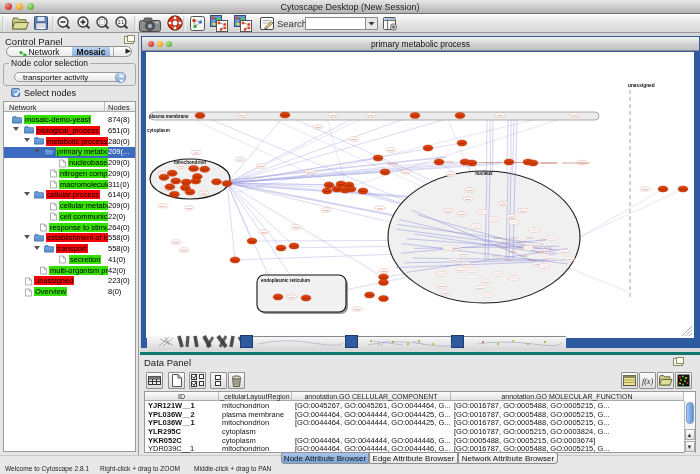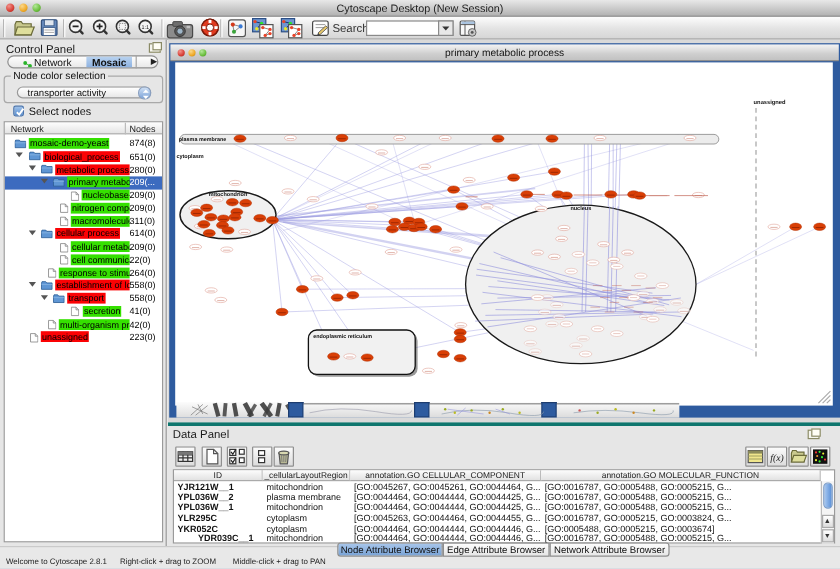--- a/index.html
+++ b/index.html
@@ -388,20 +388,28 @@
         <div class="tx gbg" style="left:45px; max-width:59px;">multi-organism pro</div>
         <div class="ct" style="left:104px;">42(0)</div>
       </div>
     <div class="trow" style="top:173.75px">
         <svg class="ficon" style="left:21px" width="8" height="9" viewBox="0 0 8 9">
           <path d="M0.5 0.5 L5 0.5 L7.5 3 L7.5 8.5 L0.5 8.5 Z" fill="#fff" stroke="#888" stroke-width="0.8"></path>
           <path d="M5 0.5 L5 3 L7.5 3" fill="none" stroke="#888" stroke-width="0.8"></path>
         </svg>
         <div class="tx rbg" style="left:30px; max-width:74px;">unassigned</div>
         <div class="ct" style="left:104px;">223(0)</div>
+      </div>
+    <div class="trow" style="top:184.50px">
+        <svg class="ficon" style="left:21px" width="8" height="9" viewBox="0 0 8 9">
+          <path d="M0.5 0.5 L5 0.5 L7.5 3 L7.5 8.5 L0.5 8.5 Z" fill="#fff" stroke="#888" stroke-width="0.8"></path>
+          <path d="M5 0.5 L5 3 L7.5 3" fill="none" stroke="#888" stroke-width="0.8"></path>
+        </svg>
+        <div class="tx gbg" style="left:30px; max-width:74px;">Overview</div>
+        <div class="ct" style="left:104px;">8(0)</div>
       </div>
   </div>
 </div>
 
 <div class="abs" id="desktop">
   <div id="frame">
     <div id="ftitle">
       <div class="abs tl" style="left:6px; background:radial-gradient(circle at 35% 30%, #f2938c, #d83f36 60%, #a02a22);"></div>
       <div class="abs tl" style="left:15px; background:radial-gradient(circle at 35% 30%, #fbd88a, #efa927 60%, #b87d12);"></div>
       <div class="abs tl" style="left:24px; background:radial-gradient(circle at 35% 30%, #b4e89a, #6bbf3e 60%, #47881f);"></div>
@@ -885,31 +893,30 @@
       </div>
       <div class="drow" style="top:26.4px">
         <div class="dcell" style="left:3px;width:70px;font-weight:bold;">YPL036W__1</div>
         <div class="dcell" style="left:77px;width:69px;">mitochondrion</div>
         <div class="dcell" style="left:150px;width:155px;">[GO:0044464, GO:0044444, GO:0044425, G...</div>
         <div class="dcell" style="left:309px;width:229px;">[GO:0016787, GO:0005488, GO:0005215, G...</div>
       </div>
       <div class="drow" style="top:35.0px">
         <div class="dcell" style="left:3px;width:70px;font-weight:bold;">YLR295C</div>
         <div class="dcell" style="left:77px;width:69px;">cytoplasm</div>
-        <div class="dcell" style="left:150px;width:155px;">[GO:0045263, GO:0044464, GO:0044455, G...</div>
         <div class="dcell" style="left:309px;width:229px;">[GO:0016787, GO:0005215, GO:0003824, G...</div>
       </div>
       <div class="drow" style="top:43.6px">
         <div class="dcell" style="left:3px;width:70px;font-weight:bold;">YKR052C</div>
         <div class="dcell" style="left:77px;width:69px;">cytoplasm</div>
         <div class="dcell" style="left:150px;width:155px;">[GO:0044464, GO:0044444, GO:0044446, G...</div>
         <div class="dcell" style="left:309px;width:229px;">[GO:0005488, GO:0005215, GO:0003674]</div>
       </div>
       <div class="drow" style="top:52.2px">
-        <div class="dcell" style="left:20px;width:70px;font-weight:bold;">YDR039C__1</div>
+        <div class="dcell" style="left:3px;width:70px;font-weight:normal;">YDR039C__1</div>
         <div class="dcell" style="left:77px;width:69px;">mitochondrion</div>
         <div class="dcell" style="left:150px;width:155px;">[GO:0044464, GO:0044444, GO:0044446, G...</div>
         <div class="dcell" style="left:309px;width:229px;">[GO:0016787, GO:0005488, GO:0005215, G...</div>
       </div>
       <div style="position:absolute;left:539px;top:9px;width:11px;height:52px;background:#f4f4f4;border-left:1px solid #bbb;"></div>
       <div style="position:absolute;left:540.5px;top:10px;width:8px;height:22px;border-radius:4px;background:linear-gradient(90deg,#a8c8f0,#5a90d8);border:0.5px solid #7a9cc8;"></div>
       <div style="position:absolute;left:539.5px;top:37px;width:10px;height:11px;background:linear-gradient(#fff,#ddd);border:1px solid #aaa;font-size:6px;text-align:center;line-height:10px;color:#333;">▲</div>
       <div style="position:absolute;left:539.5px;top:49px;width:10px;height:11px;background:linear-gradient(#fff,#ddd);border:1px solid #aaa;font-size:6px;text-align:center;line-height:10px;color:#333;">▼</div>
     </div>
 </div>

